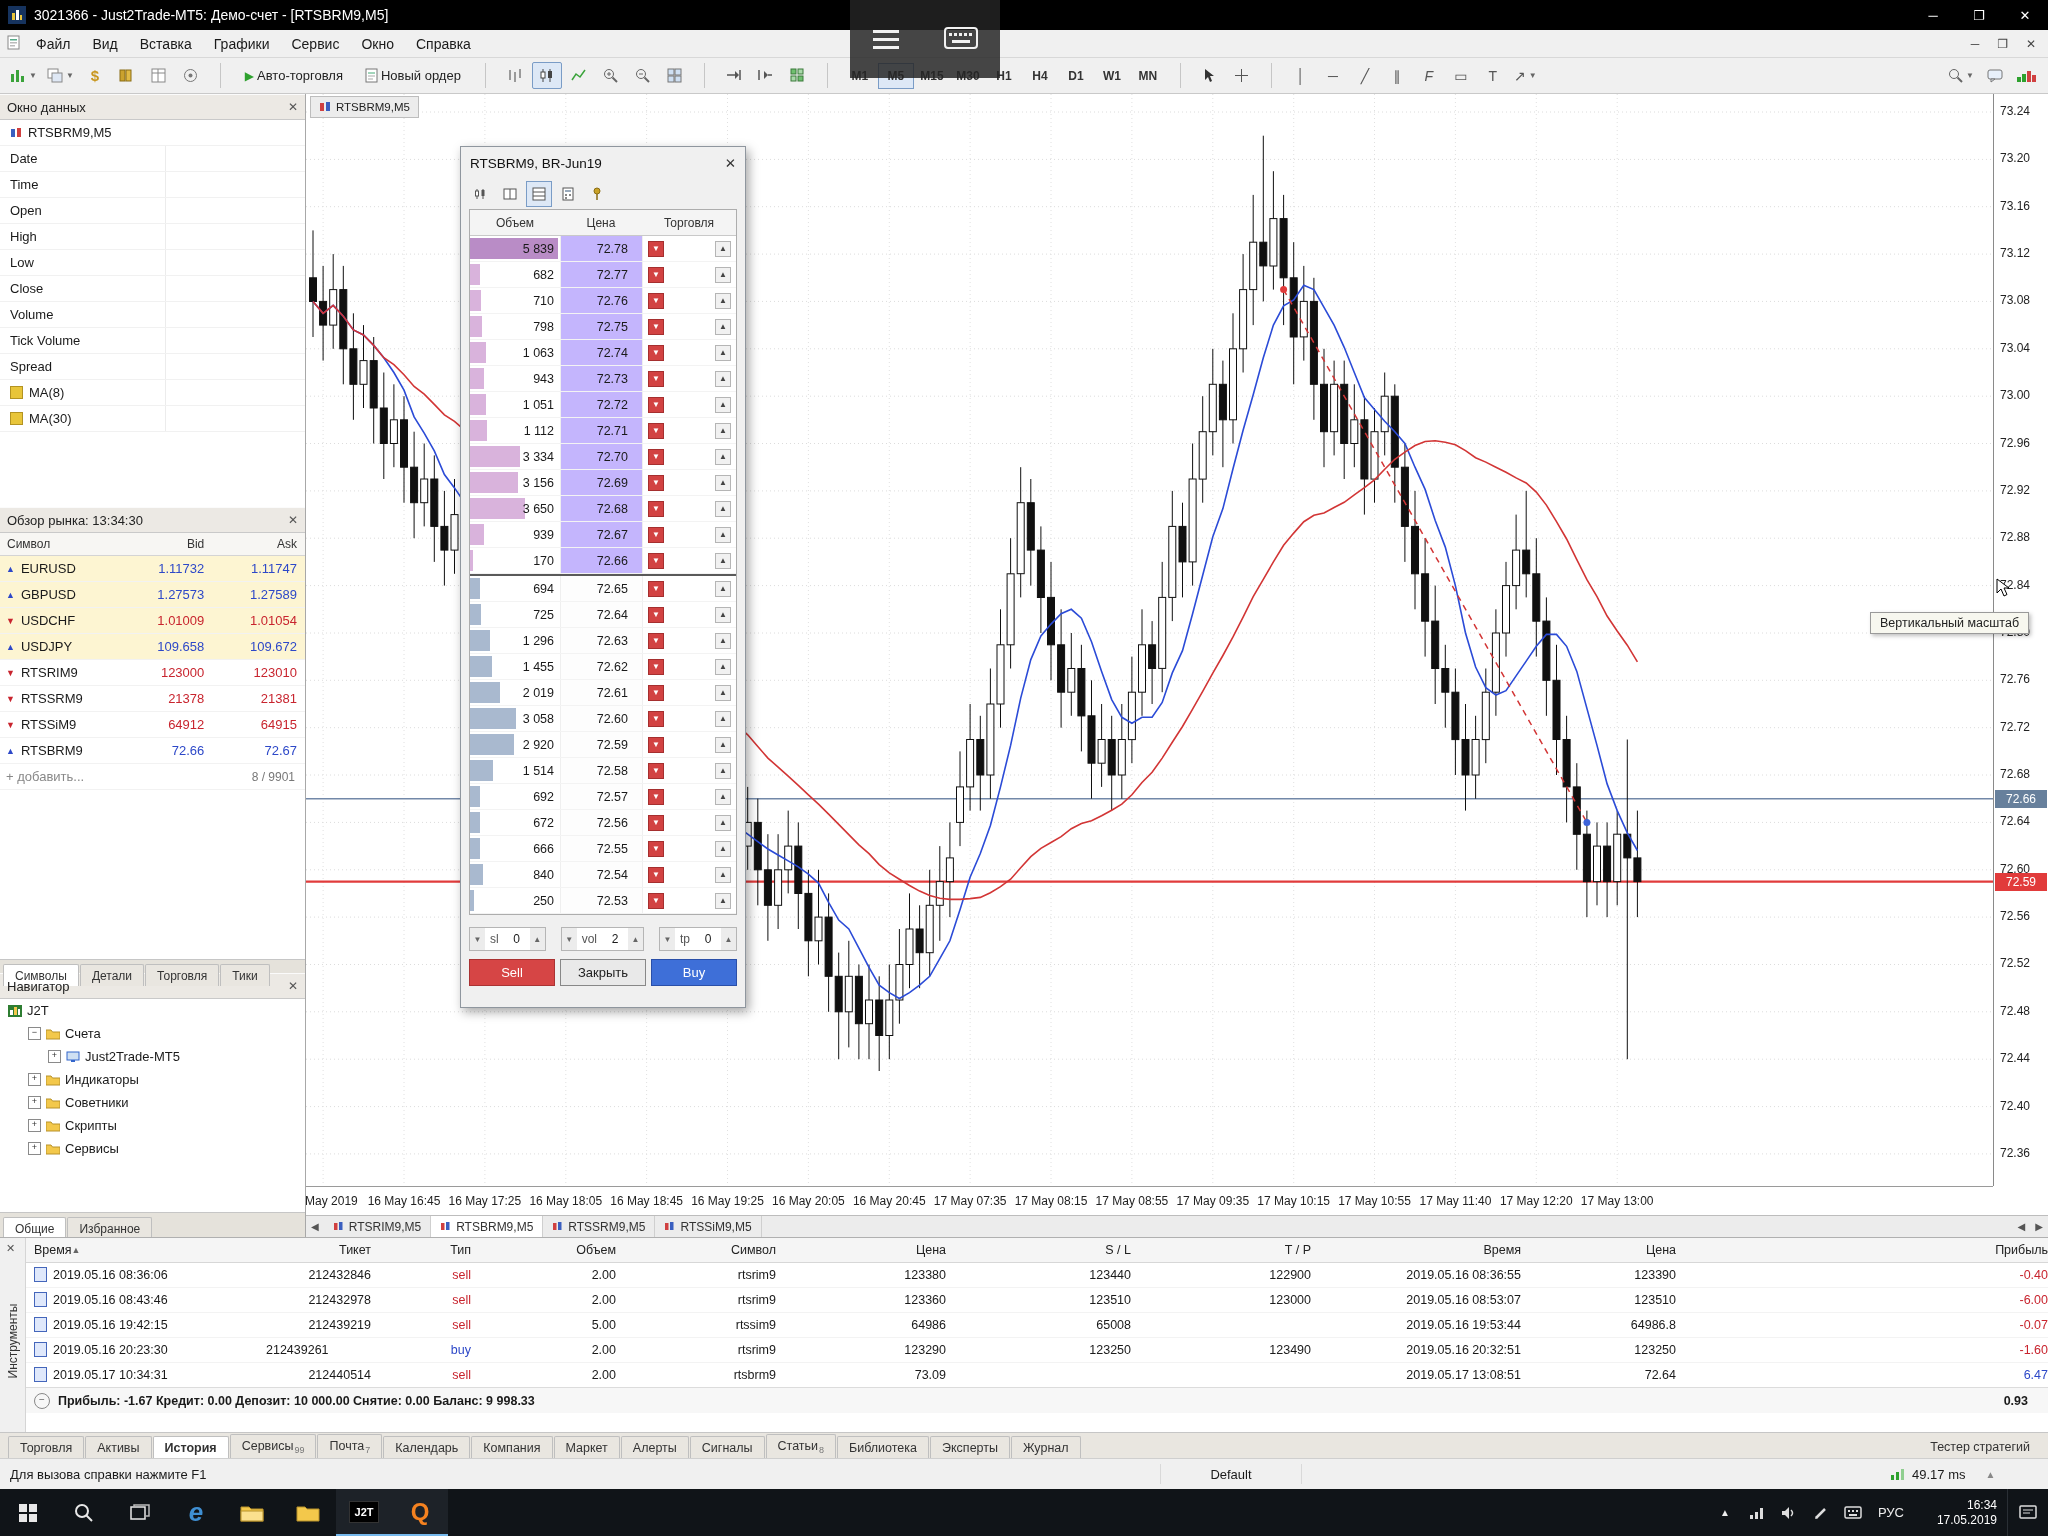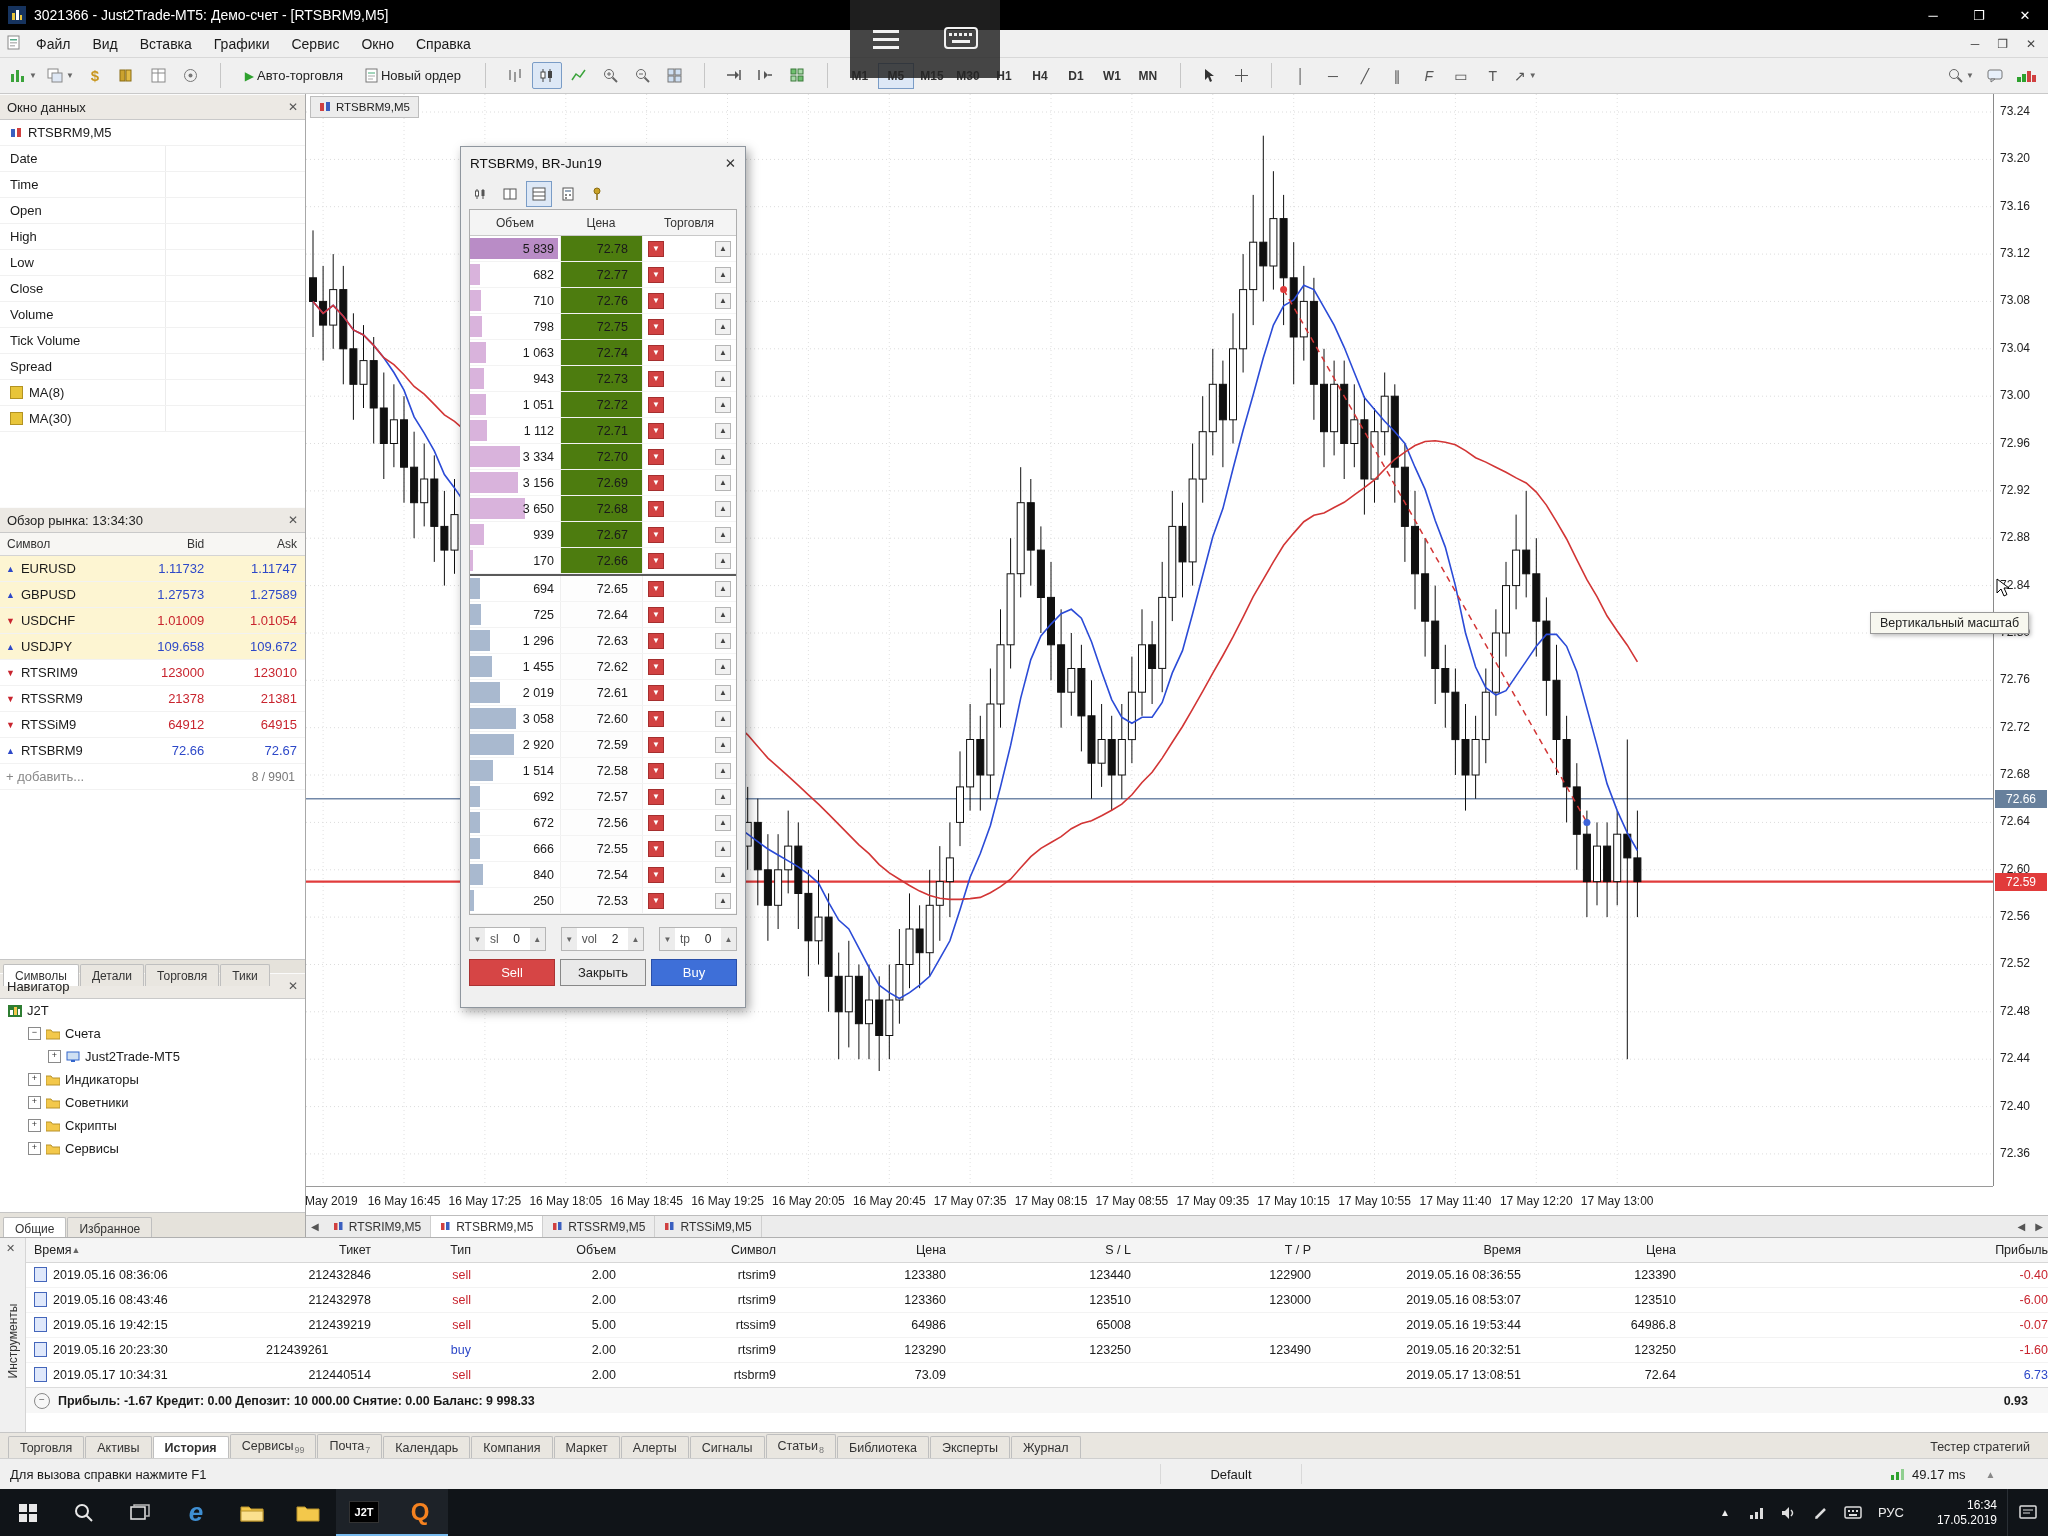--- a/index.html
+++ b/index.html
@@ -82,21 +82,21 @@
   .dom-toolbar{height:30px;display:flex;align-items:center;gap:3px;padding:0 7px;}
   .dom-tbtn{width:24px;height:24px;border:1px solid transparent;display:flex;align-items:center;justify-content:center;font-size:13px;color:#555;}
   .dom-tbtn.pressed{background:#dde8f6;border-color:#7a9cc6;}
   #dom-table{margin:0 8px;background:#fff;border:1px solid #adadad;}
   .dom-head{height:25px;display:flex;align-items:center;border-bottom:1px solid #c9c9c9;background:#f4f4f4;font-size:12px;color:#333;}
   .dom-row{height:25px;display:flex;align-items:stretch;border-bottom:1px solid #f3f3f3;font-size:12.5px;}
   .dc-vol{width:90px;position:relative;display:flex;align-items:center;justify-content:flex-end;padding-right:6px;box-sizing:border-box;}
   .dc-vol .bar{position:absolute;left:0;top:2px;bottom:2px;z-index:0;}
   .dc-vol span{position:relative;z-index:1;}
   .dc-price{width:82px;display:flex;align-items:center;justify-content:flex-end;padding-right:14px;box-sizing:border-box;border-left:1px solid #efefef;}
-  .ask .dc-price{background:#4d7c0f;text-align:right;}
+  .ask .dc-price{background:#c4b5fd;text-align:right;}
   .bid .dc-price{background:#fdfdfd;}
   .dc-trade{flex:1;display:flex;align-items:center;justify-content:space-between;padding:0 5px;border-left:1px solid #efefef;}
   .dn-btn{width:16px;height:16px;background:#d24242;color:#fff;font-size:8px;display:flex;align-items:center;justify-content:center;border:1px solid #a52f2f;box-sizing:border-box;}
   .up-btn{width:16px;height:16px;background:#f1f1f1;color:#444;font-size:8px;display:flex;align-items:center;justify-content:center;border:1px solid #b5b5b5;box-sizing:border-box;}
   #dom-bids{border-top:2px solid #5a5a5a;}
   .dom-spins{display:flex;justify-content:space-between;margin:12px 8px 0;}
   .spin-group{display:flex;align-items:center;border:1px solid #b5b5b5;background:#fff;height:22px;font-size:12px;}
   .spin-caret{width:15px;text-align:center;color:#666;font-size:8px;background:#ececec;align-self:stretch;display:flex;align-items:center;justify-content:center;}
   .spin-label{padding:0 5px;color:#555;}
   .spin-value{width:26px;text-align:center;}
@@ -1591,21 +1591,21 @@
           <span class="hx-cell" style="left: 1115px; width: 170px; justify-content: flex-end;">
             <span></span>
           </span>
           <span class="hx-cell" style="left: 1295px; width: 200px; justify-content: flex-end;">
             <span>2019.05.17 13:08:51</span>
           </span>
           <span class="hx-cell" style="left: 1500px; width: 150px; justify-content: flex-end;">
             <span>72.64</span>
           </span>
           <span class="hx-cell" style="left: 1660px; width: 362px; justify-content: flex-end;">
-            <span style="color: rgb(45, 72, 200);">6.73</span>
+            <span style="color: rgb(45, 72, 200);">6.47</span>
           </span>
         </div>
       </div>
     <div id="hx-summary">
       <span class="minus-circle">−</span>
       <span>Прибыль: -1.67  Кредит: 0.00  Депозит: 10 000.00  Снятие: 0.00  Баланс: 9 998.33</span>
       <span style="margin-left:auto;padding-right:20px;">0.93</span>
     </div>
   </div>
 

